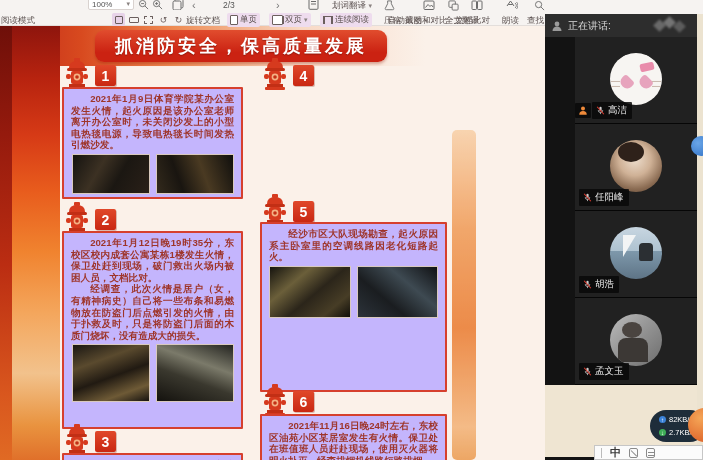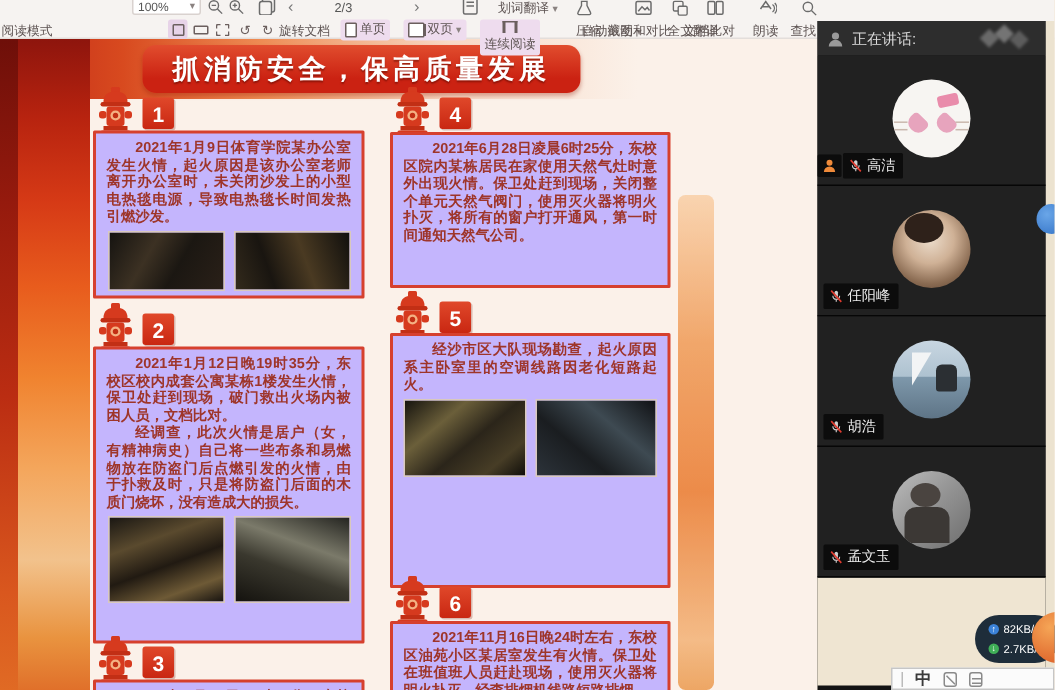--- a/index.html
+++ b/index.html
@@ -52,21 +52,21 @@
 
   
   .sidebar { position:absolute; left:545px; top:14px; width:152px; height:446px; background:#131313; z-index:6; }
   .sb-header { position:relative; height:23px; background:#2d2d2d; display:flex; align-items:center; padding:0 6px; gap:5px; }
   .sb-header .lbl { color:#dcdcdc; font-size:10px; }
   .sb-logo { position:absolute; right:6px; top:4px; width:40px; height:15px; filter:blur(1px); opacity:.65; }
   .sb-logo i { position:absolute; width:9px; height:9px; background:#8a8a8a; transform:rotate(45deg); }
   .sb-logo i:nth-child(1){ left:4px; top:3px; }
   .sb-logo i:nth-child(2){ left:14px; top:0; background:#9b9b9b; }
   .sb-logo i:nth-child(3){ left:24px; top:4px; background:#767676; }
-  .tile { position:relative; height:87px; background:#212121; border-bottom:1px solid #060606; }
+  .tile { position:relative; height:87px; background:#212121; border-bottom:1px solid #060606;margin-left:30px; }
   .avatar { position:absolute; left:50%; top:50%; transform:translate(-50%,-52%); width:52px; height:52px; border-radius:50%; overflow:hidden; }
   .av-kitty { background:#f7f5f2; }
   .av-kitty .ear { position:absolute; width:12px; height:12px; background:#f7f5f2; transform:rotate(45deg); top:4px; }
   .av-kitty .g { position:absolute; top:24px; width:13px; height:11px; background:#e7a4bd; border-radius:3px 3px 6px 6px; transform:rotate(45deg); }
   .av-kitty .bow { position:absolute; right:8px; top:10px; width:14px; height:8px; background:#e98cab; border-radius:2px; transform:rotate(-12deg); }
   .av-kitty .w { position:absolute; width:9px; height:1px; background:#c9b8ad; }
   .av-portrait { background:radial-gradient(circle at 48% 38%, #ecdccb 0%, #cfb196 38%, #8a6b52 70%, #50392b 100%); }
   .av-portrait::before { content:""; position:absolute; left:8px; top:2px; width:26px; height:20px; border-radius:50%; background:#2e211a; }
   .av-boat { background:linear-gradient(180deg,#c8d6e1 0%,#aec2d0 46%,#7e98ab 47%,#5e7486 100%); }
   .av-boat::before { content:""; position:absolute; left:13px; top:8px; width:0; height:0; border-left:13px solid #f2f4f5; border-bottom:22px solid transparent; }
@@ -157,21 +157,21 @@
   <div class="tb" style="left:186px;top:15px;">旋转文档</div>
   <div class="tb pill" style="left:227px;top:13px;">
     <span class="mini-doc"></span>
     <span>单页</span>
   </div>
   <div class="tb pill" style="left:269px;top:13px;">
     <span class="mini-doc2"></span>
     <span>双页</span>
     <span class="tb-caret">▾</span>
   </div>
-  <div class="tb pill" style="left:320px;top:13px;flex-direction:column;">
+  <div class="tb pill" style="left:320px;top:13px;">
     <span class="hbar"></span>
     <span>连续阅读</span>
   </div>
   <div class="tb" style="left:388px;top:15px;">
     <span>自动滚动</span> <span class="tb-caret">▾</span>
   </div>
   <div class="icon-btn" style="left:433px;top:14px;" hidden=""></div>
 
   <div class="tb" style="left:445px;top:15px;text-align:center;">全文翻译</div>
   <div class="icon-btn" style="left:448px;top:0px;">
@@ -304,23 +304,20 @@
         <rect x="3" y="10" width="20" height="3" rx="1.5" fill="#c22f15"></rect>
         <rect x="7" y="13" width="12" height="13" rx="2" fill="#d63a1e"></rect>
         <circle cx="13" cy="19" r="3.4" fill="#f4b183"></circle>
         <circle cx="13" cy="19" r="1.8" fill="#c22f15"></circle>
         <rect x="2" y="16" width="5" height="5" rx="2" fill="#d63a1e"></rect>
         <rect x="19" y="16" width="5" height="5" rx="2" fill="#d63a1e"></rect>
         <rect x="5" y="26" width="16" height="3" fill="#c22f15"></rect>
         <rect x="3" y="29" width="20" height="3" rx="1" fill="#d63a1e"></rect>
     </svg>
     <div class="badge">4</div>
-  </div>
-  <div class="sec-box" style="left:260px;top:62px;width:187px;height:104px;">
-    <p>2021年6月28日凌晨6时25分，东校区院内某栋居民在家使用天然气灶时意外出现火情。保卫处赶到现场，关闭整个单元天然气阀门，使用灭火器将明火扑灭，将所有的窗户打开通风，第一时间通知天然气公司。</p>
   </div>
 
   <div class="sec-head" style="left:262px;top:168px;">
     <svg width="26" height="32" viewBox="0 0 26 32">
       <rect x="10" y="0" width="6" height="4" rx="1" fill="#d63a1e"></rect>
         <path d="M5 10 Q5 3 13 3 Q21 3 21 10 Z" fill="#d63a1e"></path>
         <rect x="3" y="10" width="20" height="3" rx="1.5" fill="#c22f15"></rect>
         <rect x="7" y="13" width="12" height="13" rx="2" fill="#d63a1e"></rect>
         <circle cx="13" cy="19" r="3.4" fill="#f4b183"></circle>
         <circle cx="13" cy="19" r="1.8" fill="#c22f15"></circle>

